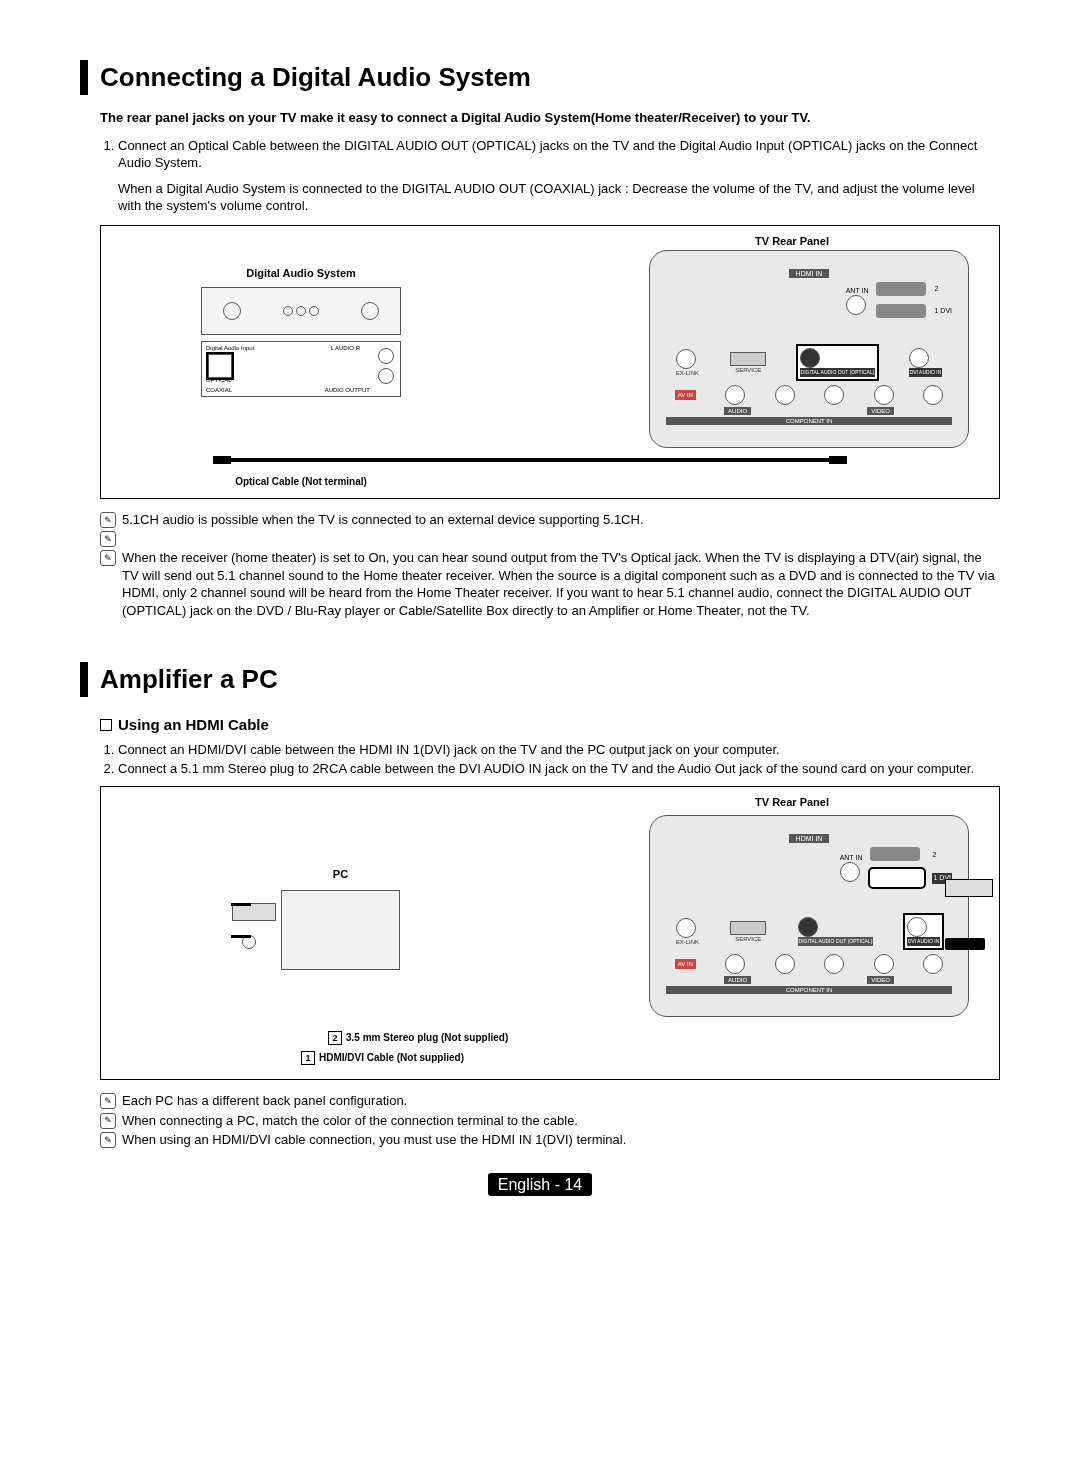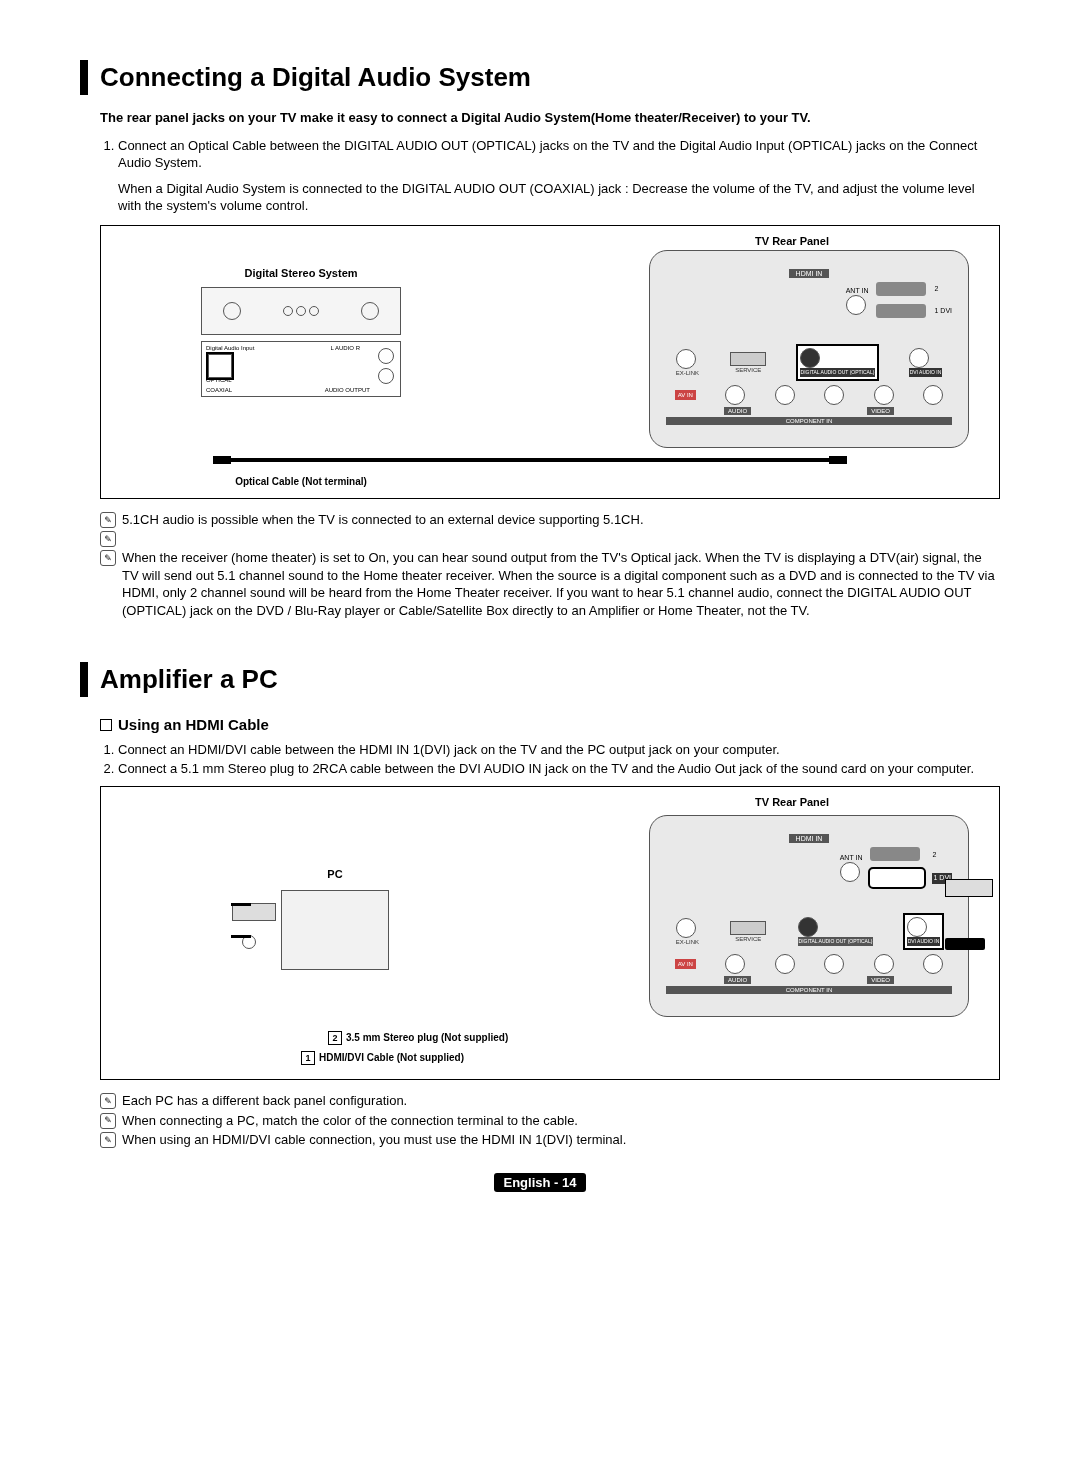--- a/index.html
+++ b/index.html
@@ -106,35 +106,35 @@
   }
   .subsection {
     margin: 18px 0 6px 20px;
   }
   .sub-square {
     display:inline-block; width:10px; height:10px; border:1.5px solid #000; margin-right:6px;
     position:relative; top:1px;
   }
   .sub-title { font-weight:bold; font-size:15px; }
   .pc-box {
-    position:absolute; left:180px; top:80px; width:108px; text-align:center;
+    position:absolute; left:180px; top:80px; width:119px; text-align:center;
   }
   .pc-label { font-size:11px; font-weight:bold; margin-bottom:8px; }
   .pc-body { border:1px solid #555; height:78px; background:#f2f2f2; position:relative; }
   .vga { position:absolute; left:-50px; top:12px; width:42px; height:16px; border:1px solid #555; background:#ddd; }
   .aud { position:absolute; left:-40px; top:44px; width:12px; height:12px; border:1px solid #555; border-radius:50%; }
   .boxed-num {
     display:inline-block; border:1px solid #000; width:12px; height:12px; font-size:9px;
     text-align:center; line-height:12px; font-weight:bold; margin-right:4px;
   }
   .cable-note {
     font-size:10px; font-weight:bold; position:absolute;
   }
   .footer {
-    text-align:center; font-weight:bold; font-size:13px;
+    text-align:center; font-weight:normal; font-size:16px;
     margin-top:24px;
   }
   .footer .pill {
     display:inline-block; background:#000; color:#fff; border-radius:3px;
     padding:1px 10px;
   }
 </style>
 </head>
 <body>
 
@@ -144,21 +144,21 @@
 
 <ol class="steps">
   <li>Connect an Optical Cable between the DIGITAL AUDIO OUT (OPTICAL) jacks on the TV and the Digital Audio Input (OPTICAL) jacks on the Connect Audio System.</li>
 </ol>
 <div class="indent-note">When a Digital Audio System is connected to the DIGITAL AUDIO OUT (COAXIAL) jack : Decrease the volume of the TV, and adjust the volume level with the system's volume control.</div>
 
 <div class="diagram-box">
   <div class="panel-label rear">TV Rear Panel</div>
 
   <div class="left-device">
-    <div class="das-title">Digital Stereo System</div>
+    <div class="das-title">Digital Audio System</div>
     <div class="das-box">
       <div class="circ"></div>
       <div style="display:flex;gap:3px;">
           <div class="circ" style="width:8px;height:8px"></div>
           <div class="circ" style="width:8px;height:8px"></div>
           <div class="circ" style="width:8px;height:8px"></div>
         </div>
       <div class="circ"></div>
     </div>
     <div class="das-sub">

